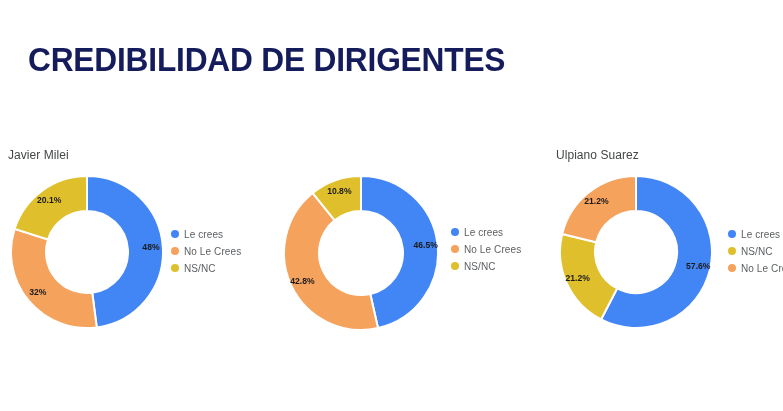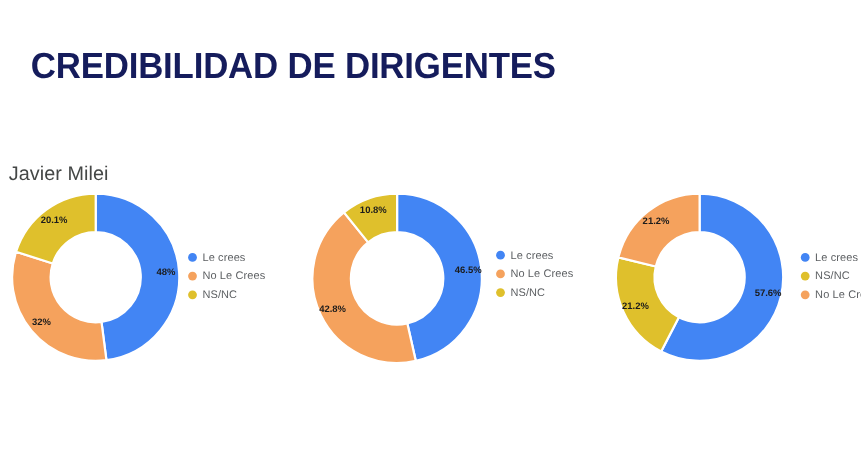--- a/index.html
+++ b/index.html
@@ -47,21 +47,21 @@
     top: 0;
     height: 270px;
   }
   .chart-panel.panel-0 { left: 0px;   width: 261px; }
   .chart-panel.panel-1 { left: 261px; width: 281px; }
   .chart-panel.panel-2 { left: 542px; width: 241px; }
 
   .chart-title {
     position: absolute;
     top: 18px;
-    font-size: 18px;
+    font-size: 12px;
     color: #444746;
     white-space: nowrap;
     letter-spacing: 0.05px;
     text-align: center;
   }
   .panel-0 .chart-title { left: 8px; }
   .panel-1 .chart-title { left: 17px; }
   .panel-2 .chart-title { left: 14px; }
 
   .donut-wrap {
@@ -164,20 +164,21 @@
           <span class="legend-swatch" style="background: rgb(245, 162, 93);"></span>
           <span class="legend-label">No Le Crees</span>
         </div>
         <div class="legend-item">
           <span class="legend-swatch" style="background: rgb(223, 192, 44);"></span>
           <span class="legend-label">NS/NC</span>
         </div>
       </div>
     </div>
     <div class="chart-panel panel-2">
+      <div class="chart-title">Ulpiano Suarez</div>
       <div class="donut-wrap">
         <svg class="donut-svg" width="164" height="164" viewBox="0 0 164 164">
           <path d="M 82.00 6.00 A 76 76 0 1 1 47.07 149.50 L 63.16 118.41 A 41 41 0 1 0 82.00 41.00 Z" fill="#4285f4" stroke="#ffffff" stroke-width="2"></path>
           <text class="slice-label" x="144.28" y="97.16">57.6%</text>
           <path d="M 47.07 149.50 A 76 76 0 0 1 8.16 64.03 L 42.16 72.30 A 41 41 0 0 0 63.16 118.41 Z" fill="#dfc02c" stroke="#ffffff" stroke-width="2"></path>
           <text class="slice-label" x="23.66" y="108.56">21.2%</text>
           <path d="M 8.16 64.03 A 76 76 0 0 1 82.00 6.00 L 82.00 41.00 A 41 41 0 0 0 42.16 72.30 Z" fill="#f5a25d" stroke="#ffffff" stroke-width="2"></path>
           <text class="slice-label" x="42.40" y="31.60">21.2%</text>
         </svg>
       </div>

